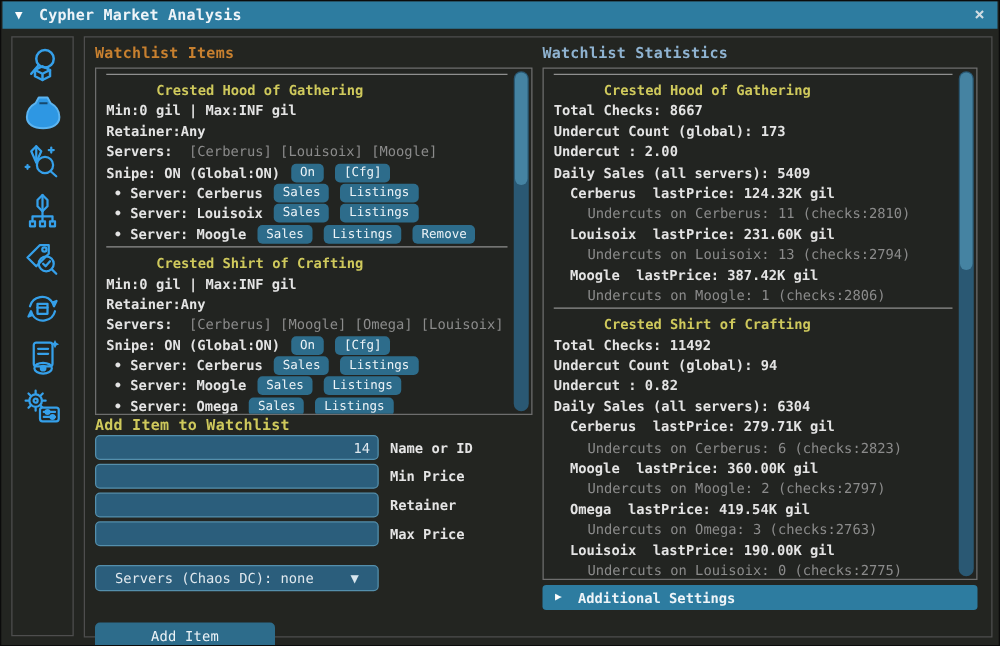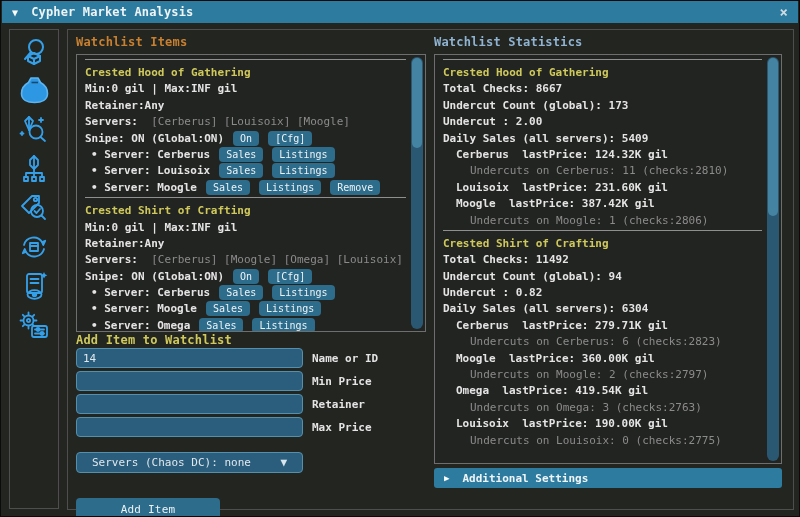--- a/index.html
+++ b/index.html
@@ -50,21 +50,21 @@
   }
   .scrollbar .thumb { position:absolute; left:1px; right:1px; border-radius:5px; background:#4583a2; }
   #items-thumb { top:1px; height:33%; }
   #stats-thumb { top:1px; height:39%; }
 
   .wl-item, .st-item { position:relative; padding-top:6px; margin-top:1px; }
   .wl-item::before, .st-item::before {
     content:""; position:absolute; top:0; left:0; right:19px; height:1px; background:#8f8f8f;
   }
   .row { white-space:pre; height:16.4px; }
-  .t-title { color:#cfc95c; font-weight:bold; }
+  .t-title { color:#cfc95c; font-weight:bold;margin-left:40px; }
   .t-white { color:#e4e4e4; font-weight:bold; }
   .t-dim   { color:#8b8b8b; font-weight:normal; }
   .flexrow { display:flex; align-items:flex-start; gap:9px; }
   .srvrow  { padding-left:6px; }
   .ind1 { padding-left:13px; }
   .ind2 { padding-left:27px; }
 
   .tbtn {
     background:#2d6c8b; color:#ecf3f7; border:none; border-radius:4px;
     font-family:"DejaVu Sans Mono", monospace; font-size:10px;
@@ -72,20 +72,21 @@
   }
 
   
   #add-form { position:absolute; left:8px; top:318px; }
   .form-row { display:flex; align-items:center; height:20px; margin-bottom:3px; }
   .tinput {
     box-sizing:border-box; width:227px; height:20px;
     background:#2b5e7c; border:1px solid #548fac; border-radius:4px;
     color:#e0e8ee; font-family:"DejaVu Sans Mono", monospace; font-size:11px; padding:0 6px;
     outline:none;
+    text-align:right;
   }
   .form-label { margin-left:9px; color:#e4e4e4; font-weight:bold; font-size:11px; white-space:pre; }
 
   .dropdown {
     position:absolute; left:8px; top:422px; width:227px; height:21px;
     background:#2b5e7c; border:1px solid #548fac; border-radius:4px; box-sizing:border-box;
     display:flex; align-items:center; padding:0 15px; color:#e0e8ee; font-size:11px; white-space:pre;
   }
   .dd-arrow { margin-left:auto; color:#d8e6ee; font-size:11px; }
 
@@ -251,20 +252,21 @@
       <div class="scroll-content" id="stats-content">
           <div class="st-item">
             <div class="row t-title">Crested Hood of Gathering</div>
             <div class="row t-white">Total Checks: 8667</div>
             <div class="row t-white">Undercut Count (global): 173</div>
             <div class="row t-white">Undercut : 2.00</div>
             <div class="row t-white">Daily Sales (all servers): 5409</div>
             <div class="row t-white ind1">Cerberus  lastPrice: 124.32K gil</div>
             <div class="row t-dim ind2">Undercuts on Cerberus: 11 (checks:2810)</div>
             <div class="row t-white ind1">Louisoix  lastPrice: 231.60K gil</div>
+            <div class="row t-dim ind2">Undercuts on Louisoix: 13 (checks:2794)</div>
             <div class="row t-white ind1">Moogle  lastPrice: 387.42K gil</div>
             <div class="row t-dim ind2">Undercuts on Moogle: 1 (checks:2806)</div>
           </div>
           <div class="st-item">
             <div class="row t-title">Crested Shirt of Crafting</div>
             <div class="row t-white">Total Checks: 11492</div>
             <div class="row t-white">Undercut Count (global): 94</div>
             <div class="row t-white">Undercut : 0.82</div>
             <div class="row t-white">Daily Sales (all servers): 6304</div>
             <div class="row t-white ind1">Cerberus  lastPrice: 279.71K gil</div>

